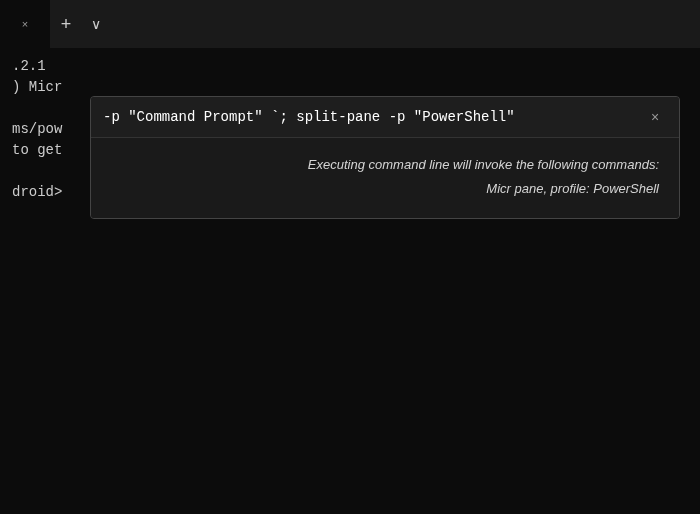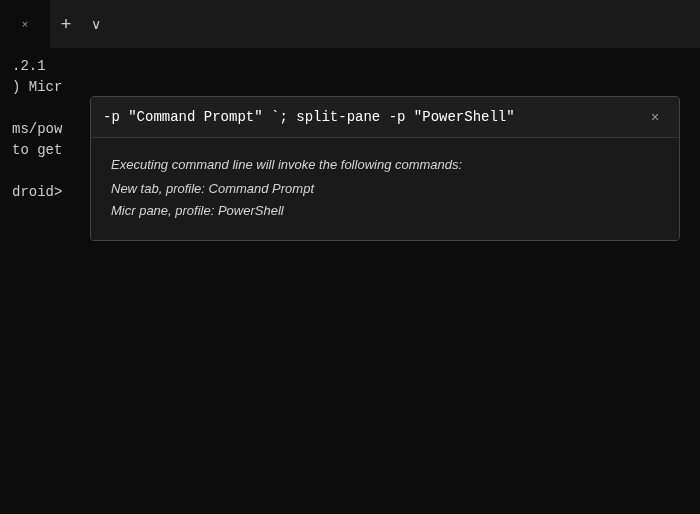--- a/index.html
+++ b/index.html
@@ -153,21 +153,21 @@
       border-top: 1px solid #333;
       padding: 16px 20px 18px 20px;
     }
 
     .command-result-line {
       color: #d4d4d4;
       font-family: 'Segoe UI', Arial, sans-serif;
       font-size: 13px;
       font-style: italic;
       line-height: 1.7;
-      text-align: left;
+      text-align: right;
     }
 
     .command-result-line.header {
       margin-bottom: 2px;
     }
   </style>
 </head>
 <body>
 
 <div class="title-bar">
@@ -196,18 +196,17 @@
   <div class="command-palette-overlay">
     <div class="command-palette">
       <div class="command-input-row">
         <input class="command-input" type="text" value="-p &quot;Command Prompt&quot; `; split-pane -p &quot;PowerShell&quot;" style="">
         <button class="command-clear-btn">
           <span>×</span>
         </button>
       </div>
       <div class="command-result">
         <div class="command-result-line header">Executing command line will invoke the following commands:</div>
-        <div class="command-result-line">New tab, profile: Command Prompt</div>
         <div class="command-result-line">Micr pane, profile: PowerShell</div>
       </div>
     </div>
   </div>
 </div>
 
 </body></html>

